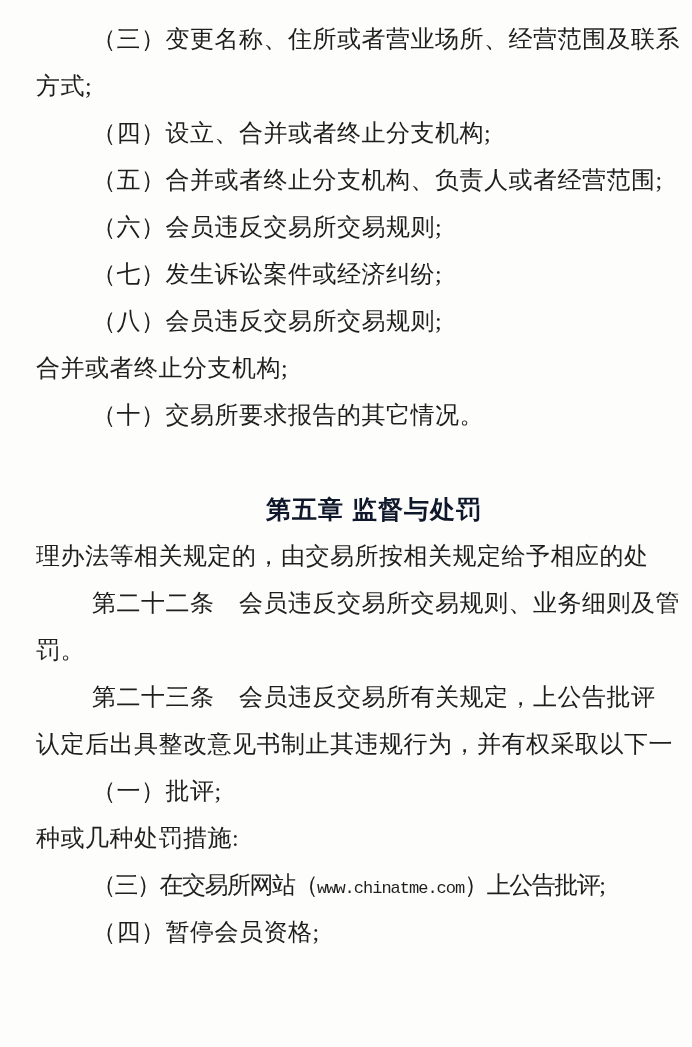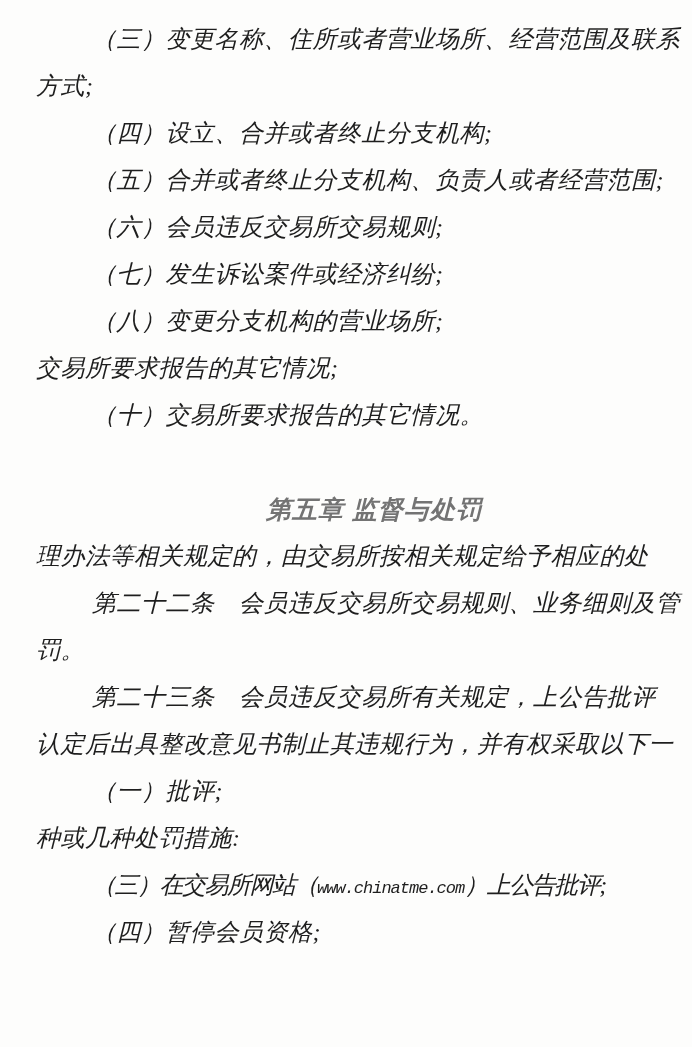--- a/index.html
+++ b/index.html
@@ -10,42 +10,41 @@
   .page {
     position: relative;
     width: 692px;
     height: 1047px;
     box-sizing: border-box;
     background: #fdfdfc;
     color: #1e1e1e;
     overflow: hidden;
     padding: 16px 30px 0 36px;
     font-family: "Liberation Serif", "DejaVu Serif", serif;
-    font-style: italic;
   }
   .line {
     height: 47px;
     line-height: 47px;
     font-size: 24px;
     white-space: nowrap;
     letter-spacing: 0.5px;
   }
   .indent {
     padding-left: 56px;
   }
   .spacer {
     height: 47px;
   }
   .chapter-heading {
     text-align: center;
     padding-left: 50px;
     font-family: "Liberation Sans", "DejaVu Sans", sans-serif;
     font-weight: bold;
     font-size: 25px;
-    color: #737373;
+    color: #0f172a;
     letter-spacing: 1px;
   }
   .url-line {
     letter-spacing: -1.5px;
   }
   .mono {
     font-family: "Liberation Mono", "DejaVu Sans Mono", monospace;
     font-size: 17px;
     letter-spacing: -1px;
   }
@@ -54,22 +53,22 @@
 <body>
 
 <div class="page">
   <div>
       <div class="line list-item indent">（三）变更名称、住所或者营业场所、经营范围及联系</div>
       <div class="line list-item-continuation">方式;</div>
       <div class="line list-item indent">（四）设立、合并或者终止分支机构;</div>
       <div class="line list-item indent">（五）合并或者终止分支机构、负责人或者经营范围;</div>
       <div class="line list-item indent">（六）会员违反交易所交易规则;</div>
       <div class="line list-item indent">（七）发生诉讼案件或经济纠纷;</div>
-      <div class="line list-item indent">（八）变更分支机构的营业场所;</div>
-      <div class="line list-item-continuation">交易所要求报告的其它情况;</div>
+      <div class="line list-item indent">（八）会员违反交易所交易规则;</div>
+      <div class="line list-item-continuation">合并或者终止分支机构;</div>
       <div class="line list-item indent">（十）交易所要求报告的其它情况。</div>
       <div class="line spacer"></div>
       <div class="line chapter-heading">第五章 监督与处罚</div>
       <div class="line article-continuation">理办法等相关规定的，由交易所按相关规定给予相应的处</div>
       <div class="line article indent">第二十二条　会员违反交易所交易规则、业务细则及管</div>
       <div class="line article-continuation">罚。</div>
       <div class="line article indent">第二十三条　会员违反交易所有关规定，上公告批评</div>
       <div class="line article-continuation">认定后出具整改意见书制止其违规行为，并有权采取以下一</div>
       <div class="line list-item indent">（一）批评;</div>
       <div class="line article-continuation">种或几种处罚措施:</div>

